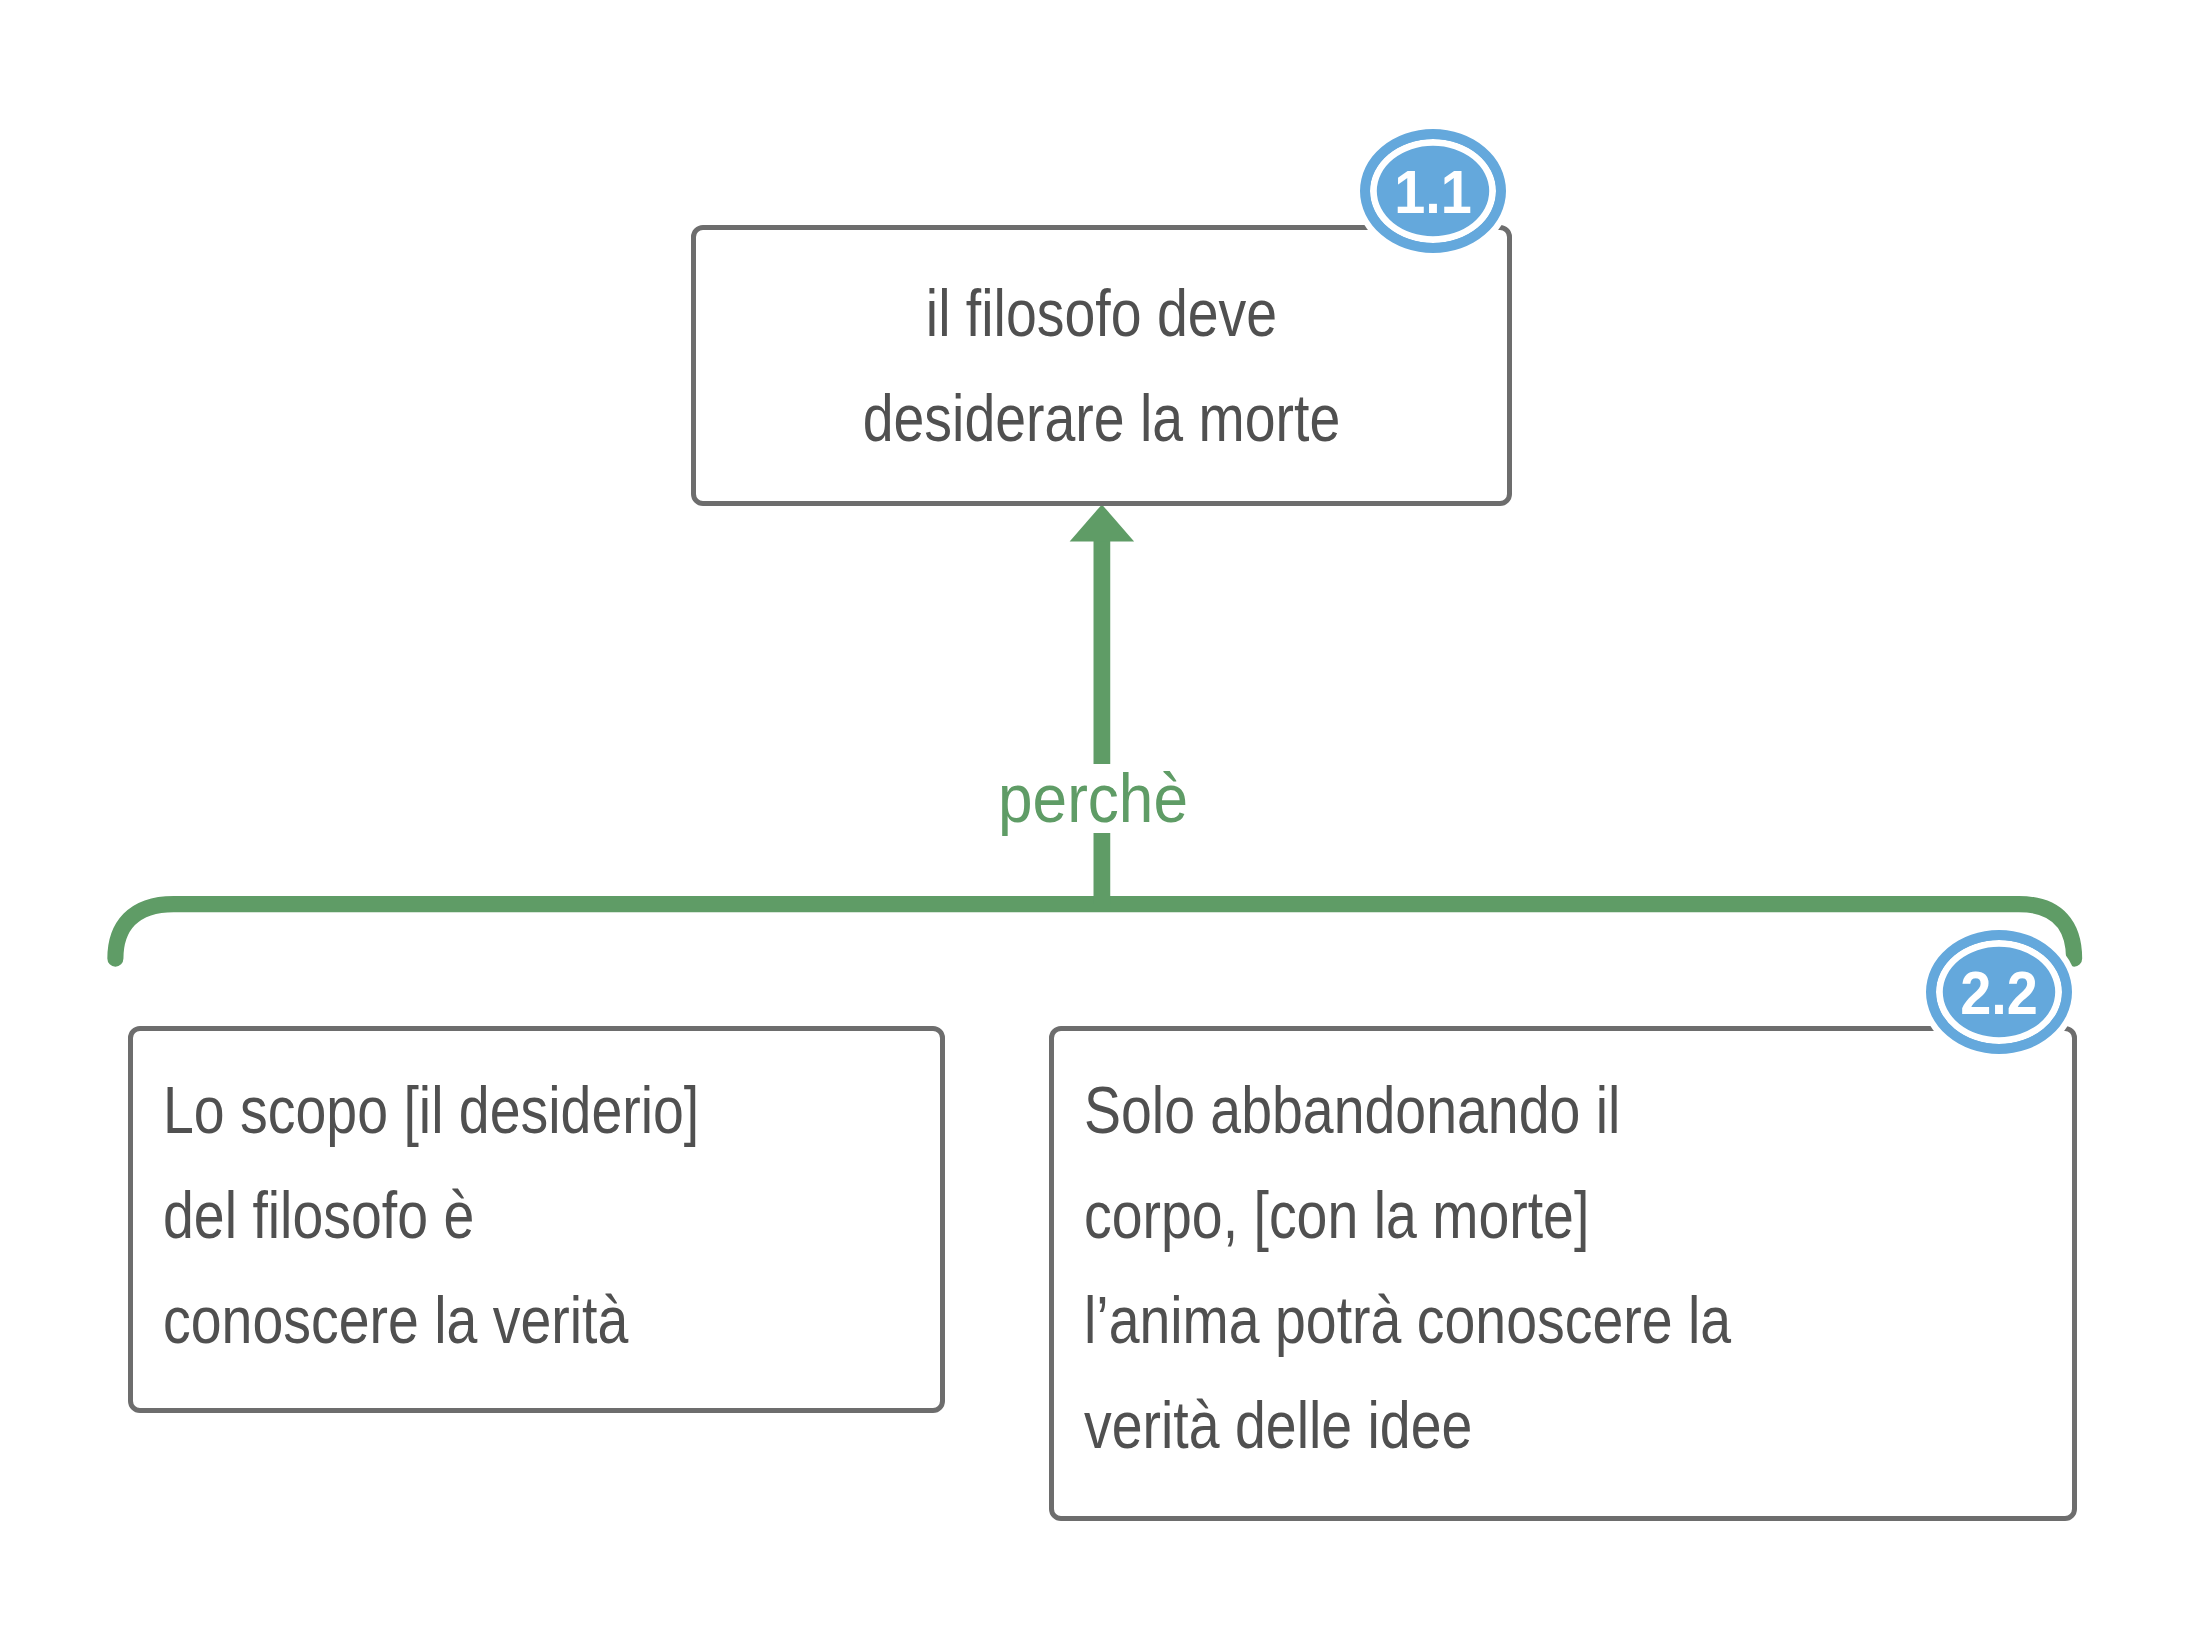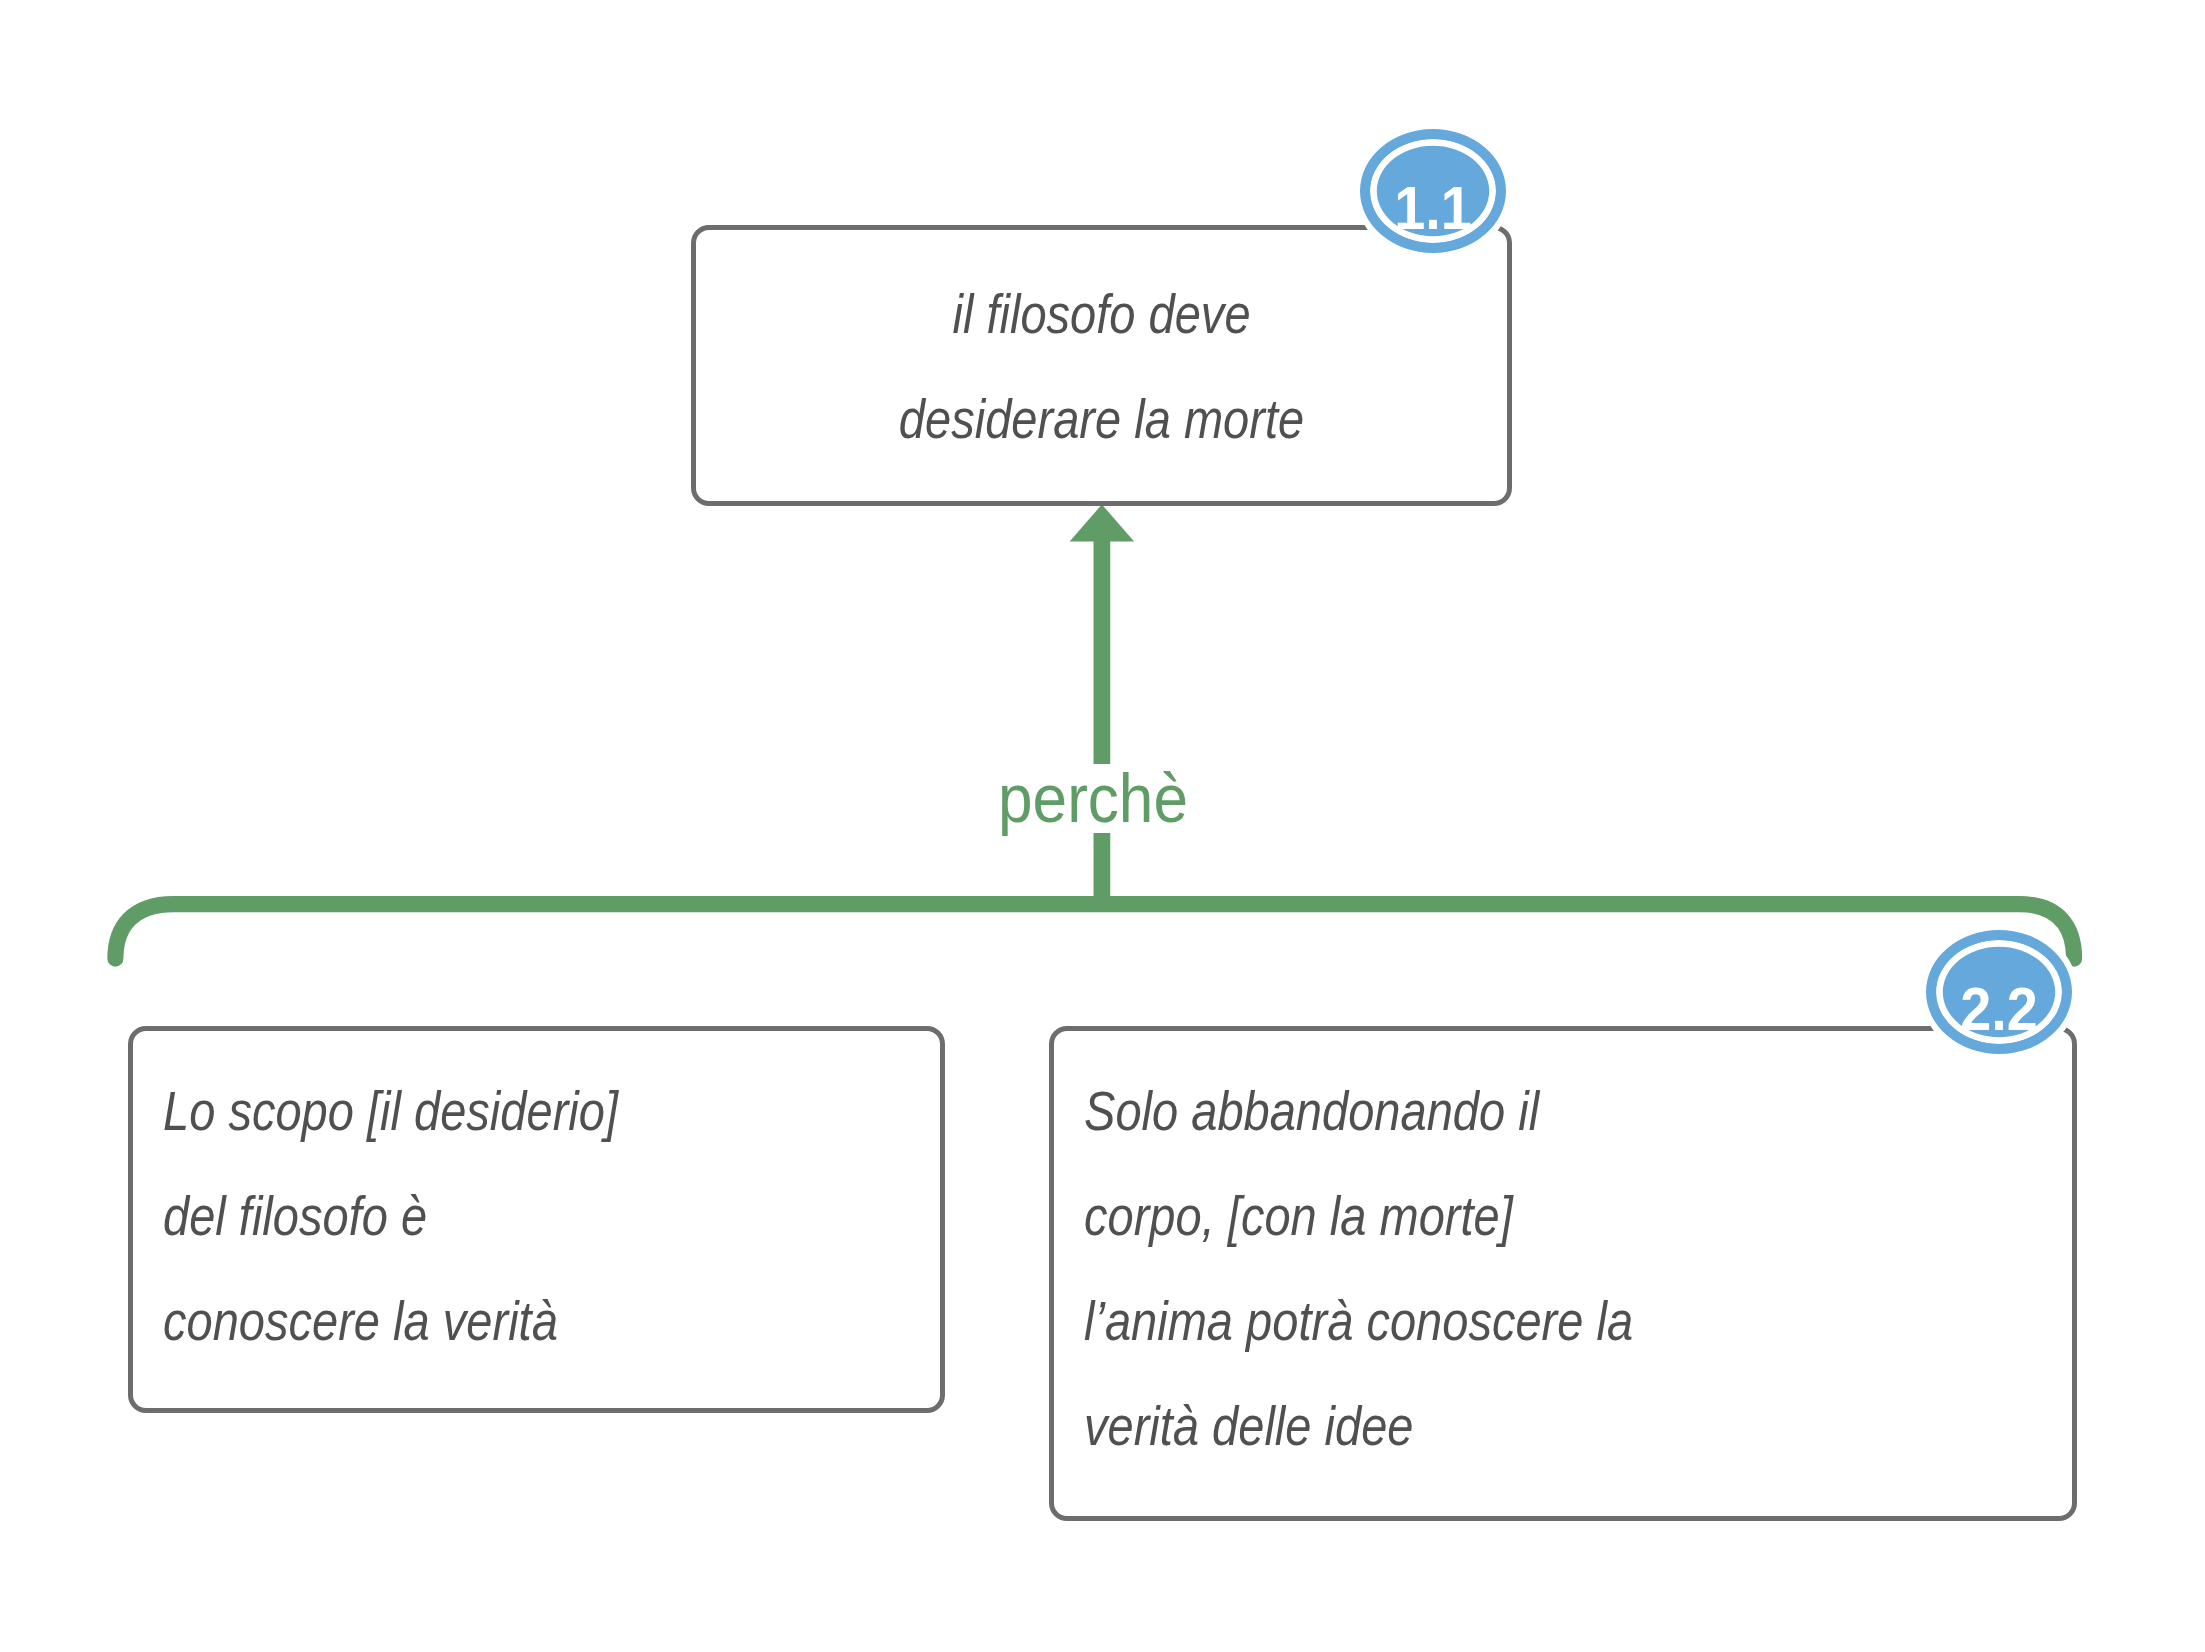--- a/index.html
+++ b/index.html
@@ -6,43 +6,43 @@
     --green:#5f9c66; --blue:#64a8dc; --box-border:#6d6d6d; --text:#505050; --badge-text:#ffffff; --bg:#ffffff;
   }
   html,body{margin:0;padding:0;background:var(--bg);}
   #canvas{
     position:relative; width:2205px; height:1652px; background:var(--bg); overflow:hidden;
     font-family:"Liberation Sans","DejaVu Sans",sans-serif;
   }
   #connector-svg{position:absolute; left:0; top:0; width:2205px; height:1652px; z-index:2;}
   .node{
     position:absolute; box-sizing:border-box; background:#fff;
-    border:5.6px solid var(--box-border); border-radius:18px;
-    color:var(--text); font-size:56px; line-height:105px; z-index:1;font-style:italic;
+    border:5.6px solid var(--box-border); border-radius:12px;
+    color:var(--text); font-size:66px; line-height:105px; z-index:1;
   }
   .node-conclusion{
     left:691px; top:225px; width:821px; height:281px;
     display:flex; flex-direction:column; justify-content:center; align-items:center;
     text-align:center; z-index:3;
   }
   .node-p1{left:128px;  top:1026px; width:817px; height:387px; padding:27px 12.4px 0 30px;}
   .node-p2{left:1049px; top:1026px; width:1028px; height:495px; padding:27px 2px 0 30px;}
   .tline{white-space:nowrap; transform:scaleX(0.84); transform-origin:0 50%;}
   .node-conclusion .tline{transform-origin:50% 50%; width:100%;}
   .relation-label{
     position:absolute; left:1093px; top:764px; height:69px; line-height:69px;
     transform:translateX(-50%); background:var(--bg); color:var(--green);
     font-size:69px; padding:0 10px; z-index:4; white-space:nowrap;
   }
   .relation-label span{display:inline-block; transform:scaleX(0.9); transform-origin:50% 50%;}
   .badge{
     position:absolute; width:146px; height:124px; box-sizing:border-box;
     background:var(--blue); border:10px solid var(--blue); border-radius:50%;
     box-shadow:0 0 0 6.2px #fff, inset 0 0 0 6.8px #fff;
-    display:flex; align-items:flex-end; justify-content:center;
+    display:flex; align-items:center; justify-content:center;
     color:var(--badge-text); font-size:62px; font-weight:bold; z-index:5;
   }
   .badge span{display:inline-block; transform:scaleX(0.9);}
   .badge-1{left:1360px; top:129px;}
   .badge-2{left:795px; top:925px;}
   .badge-3{left:1926px; top:930px;}
 </style>
 </head>
 <body>
 

